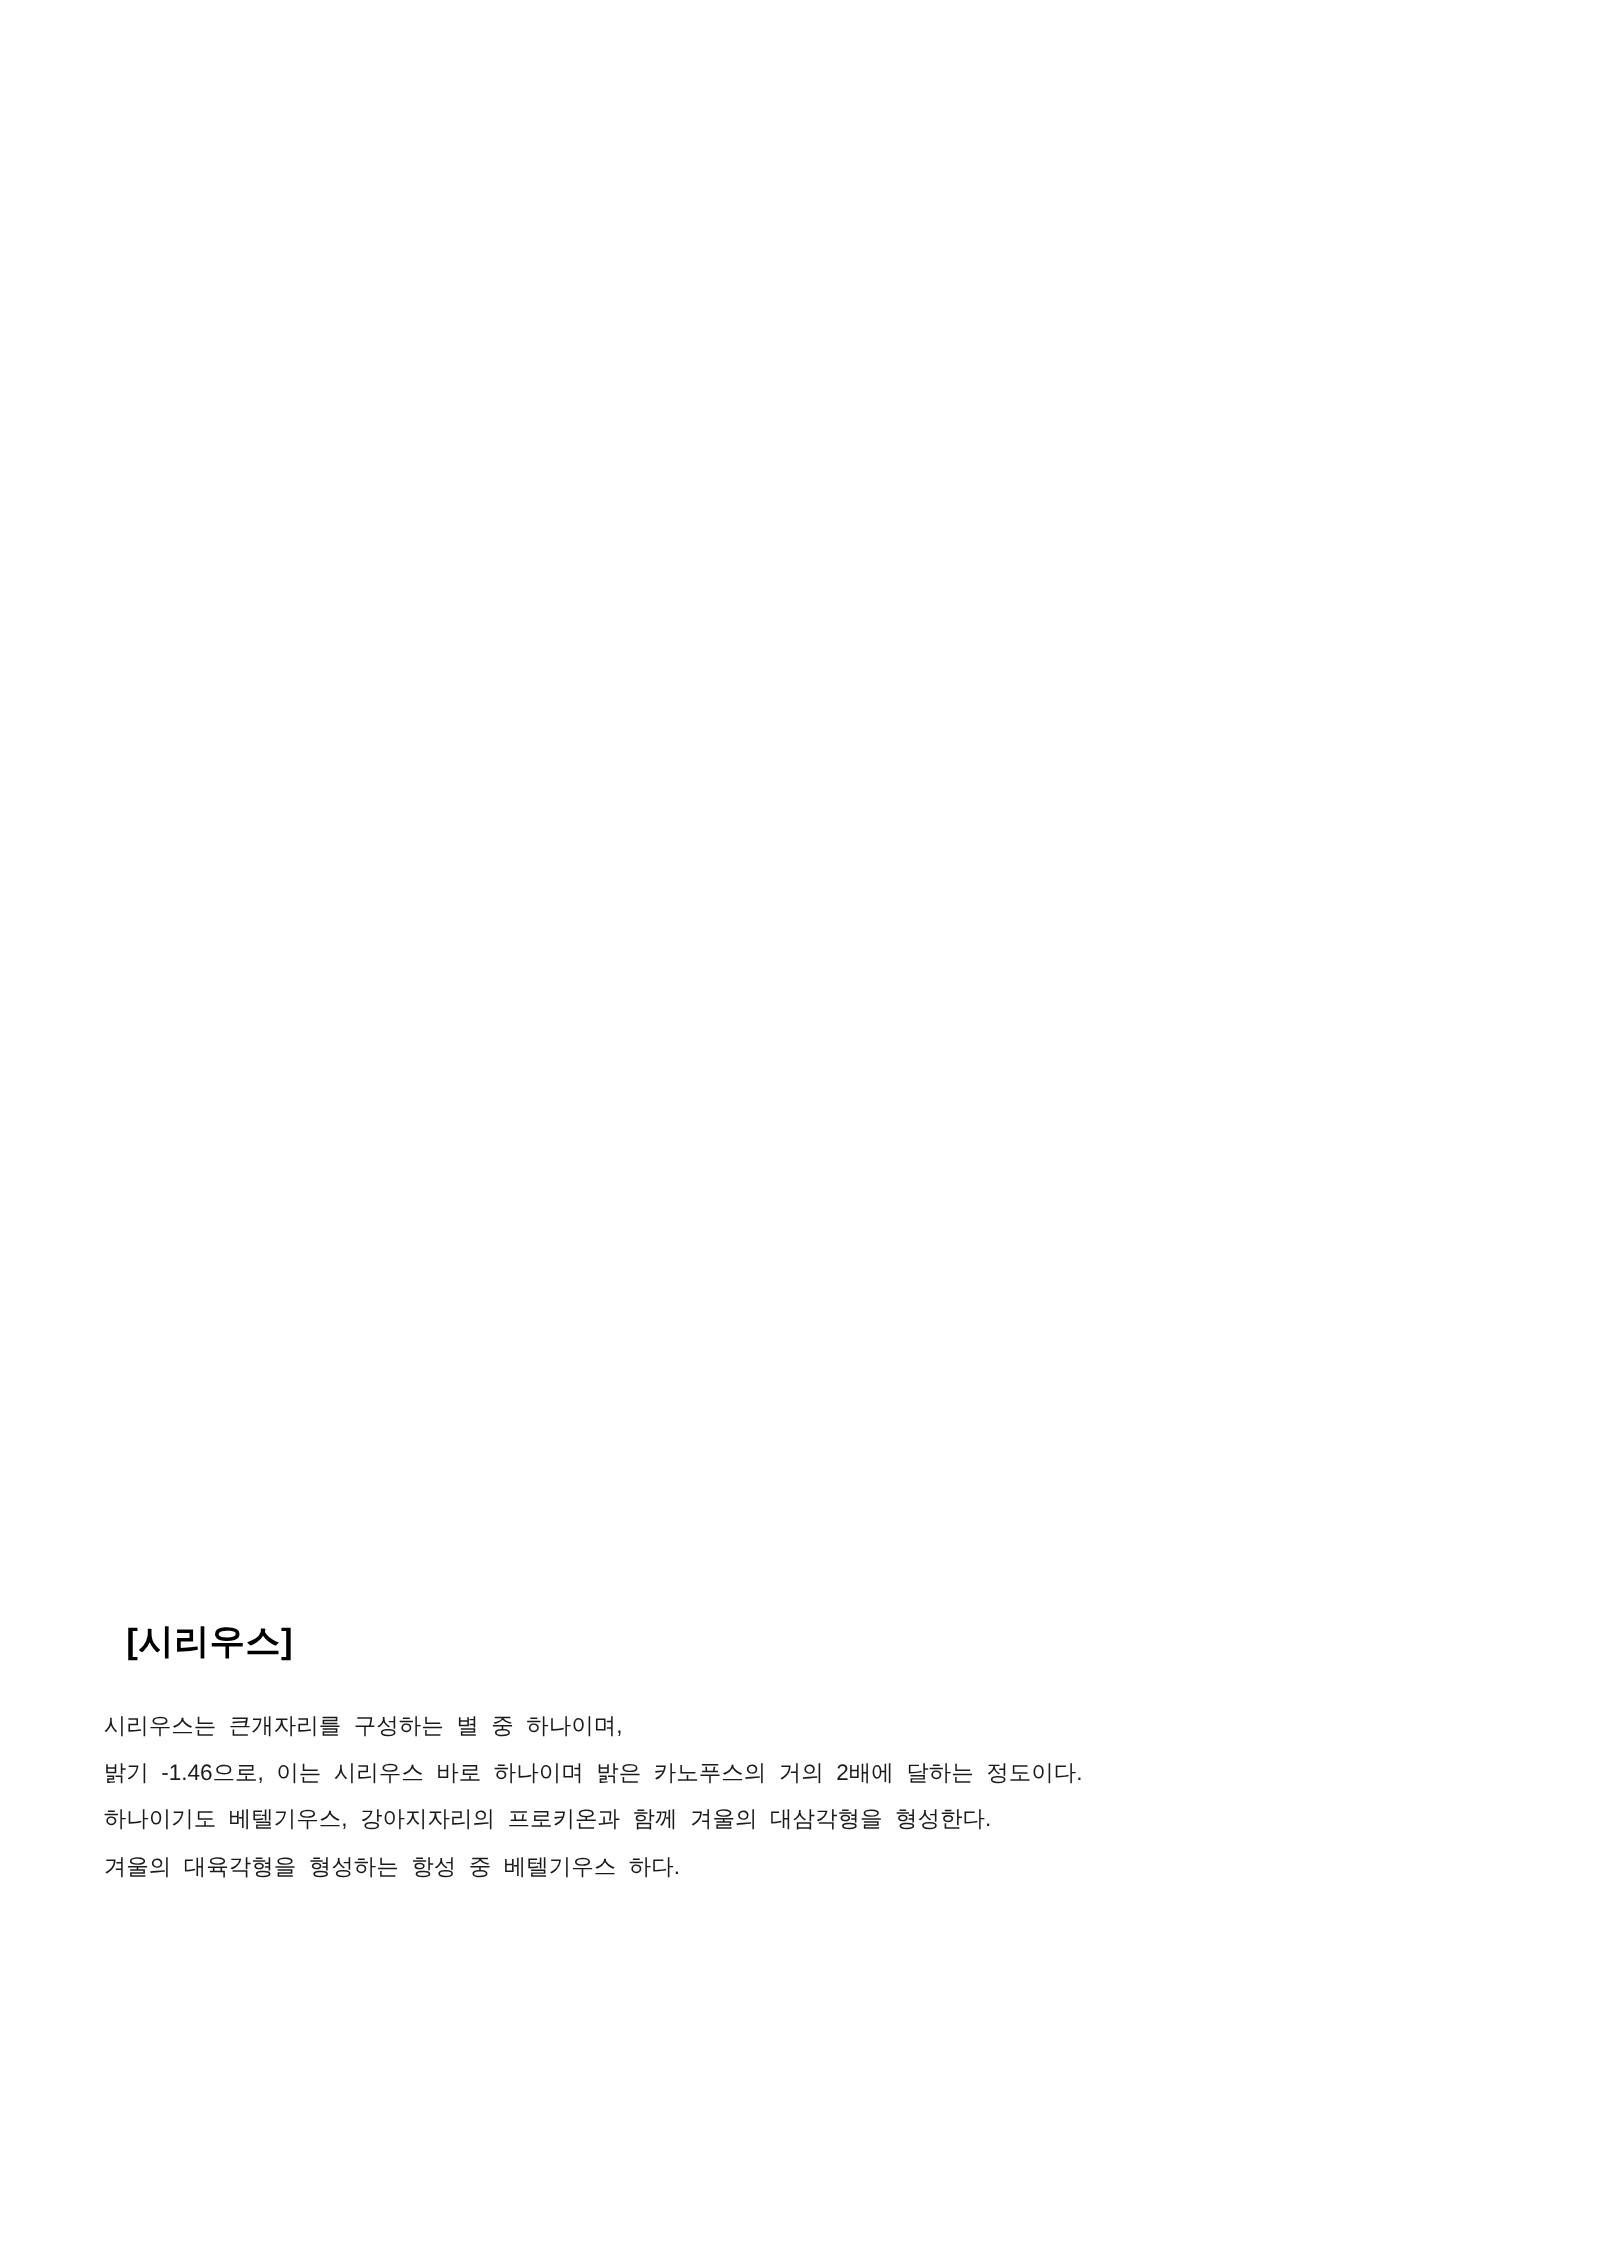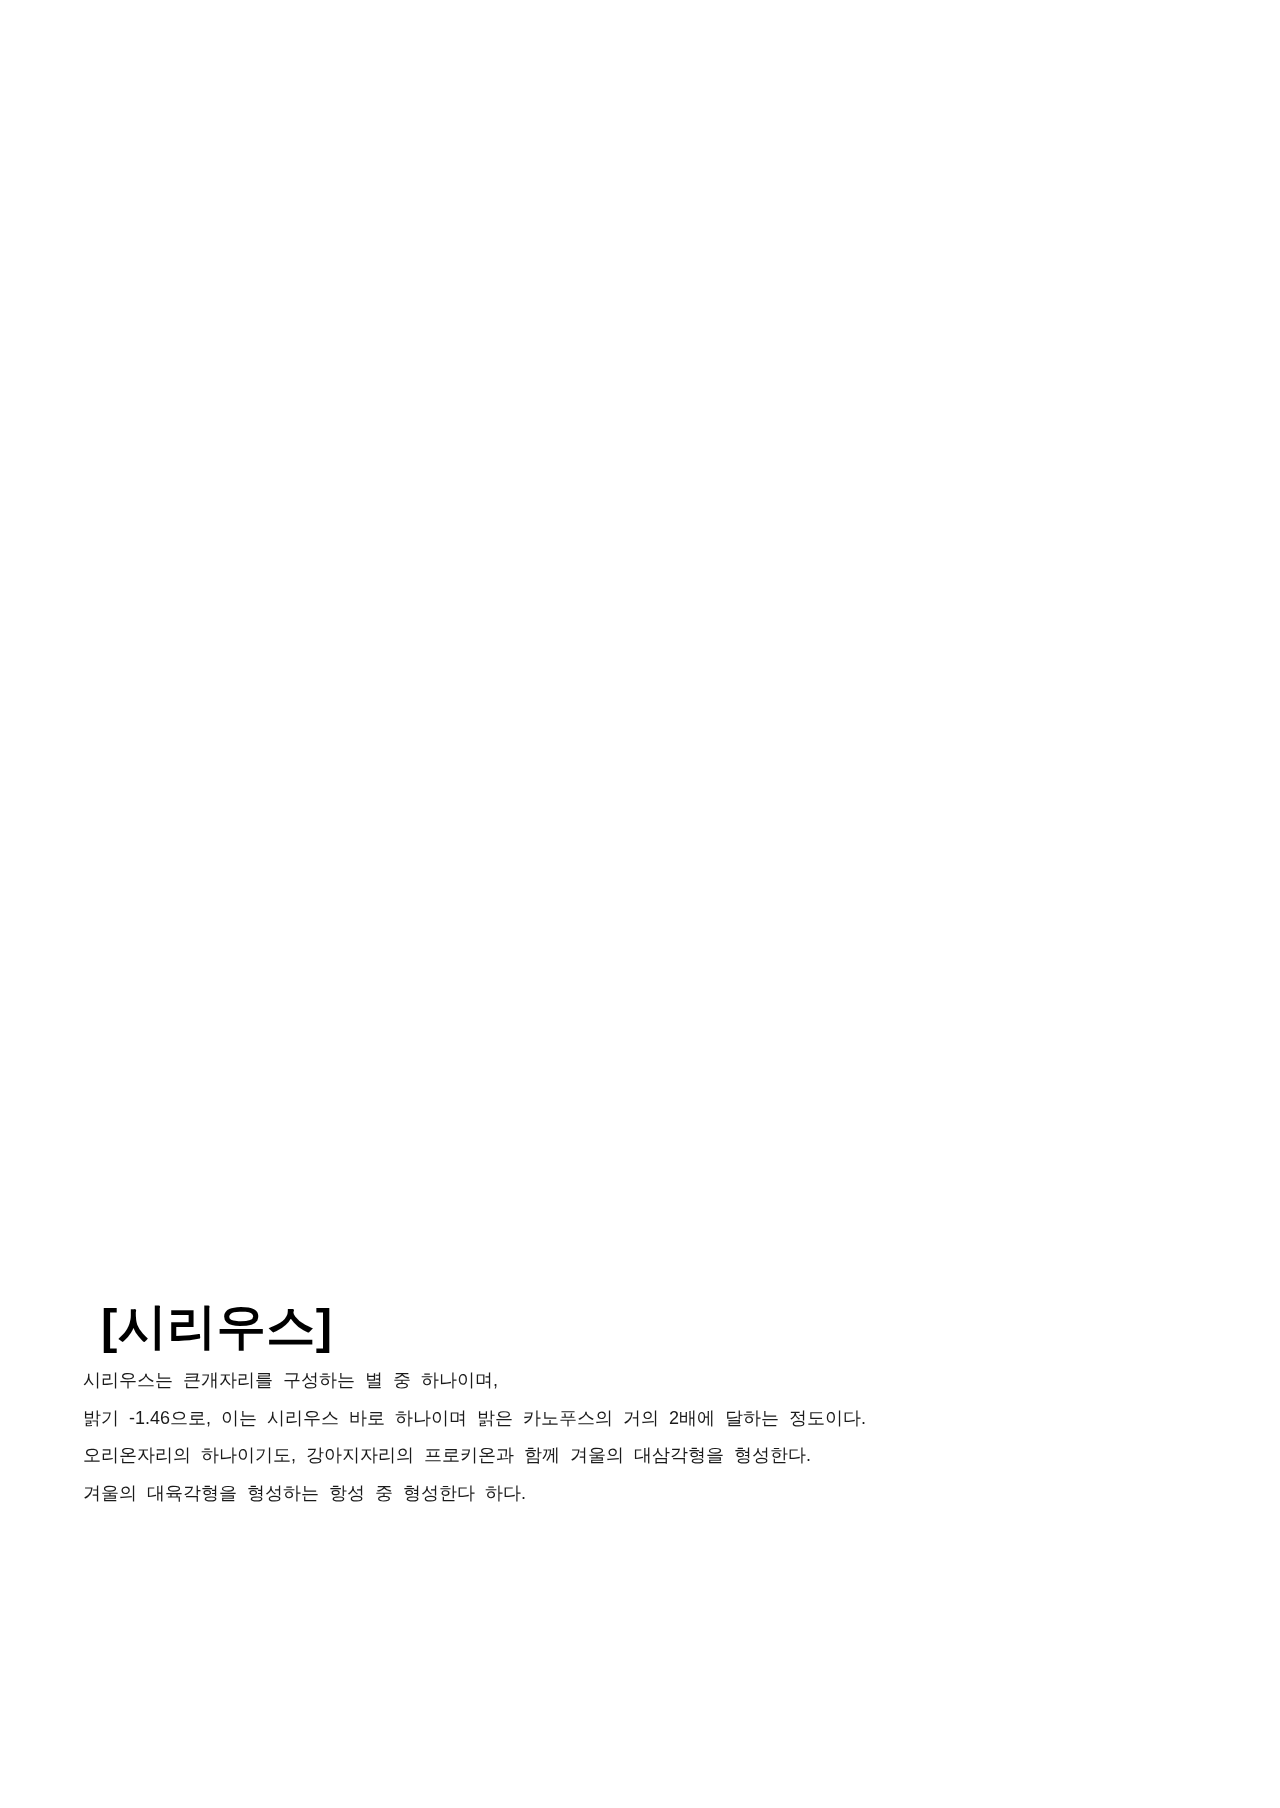--- a/index.html
+++ b/index.html
@@ -13,21 +13,21 @@
     height: 1808px;
     background: #ffffff;
     overflow: hidden;
     font-family: "Liberation Sans", "DejaVu Sans", sans-serif;
   }
   .title {
     position: absolute;
     left: 101px;
     top: 1294px;
     margin: 0;
-    font-size: 49px;
+    font-size: 28px;
     font-weight: 700;
     color: #000000;
     letter-spacing: 0.5px;
     white-space: nowrap;
   }
   .body-text {
     position: absolute;
     left: 83px;
     top: 1362px;
     width: 1160px;
@@ -44,17 +44,17 @@
 </head>
 <body>
 
 <div class="page">
 
   <h1 class="title">[시리우스]</h1>
 
   <div class="body-text">
     <div class="body-line">시리우스는 큰개자리를 구성하는 별 중 하나이며,</div>
     <div class="body-line">밝기 -1.46으로, 이는 시리우스 바로 하나이며 밝은 카노푸스의 거의 2배에 달하는 정도이다.</div>
-    <div class="body-line">오리온자리의 하나이기도, 강아지자리의 프로키온과 함께 겨울의 대삼각형을 형성한다.</div>
-    <div class="body-line">겨울의 대육각형을 형성하는 항성 중 형성한다 하다.</div>
+    <div class="body-line">하나이기도 베텔기우스, 강아지자리의 프로키온과 함께 겨울의 대삼각형을 형성한다.</div>
+    <div class="body-line">겨울의 대육각형을 형성하는 항성 중 베텔기우스 하다.</div>
   </div>
 
 </div>
 
 </body></html>

